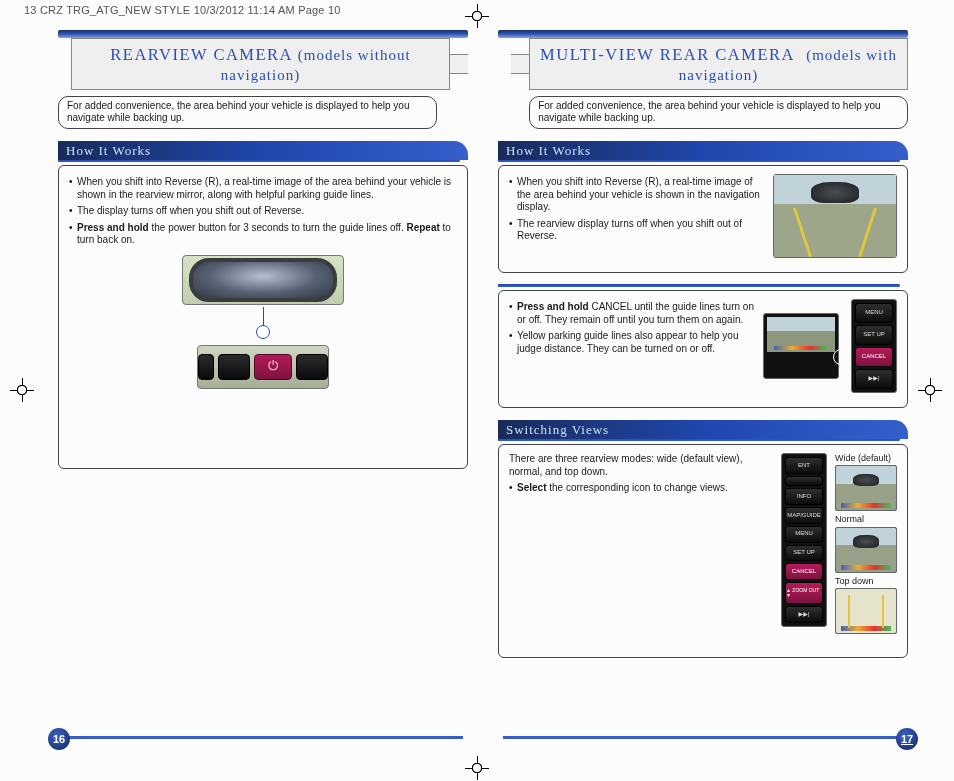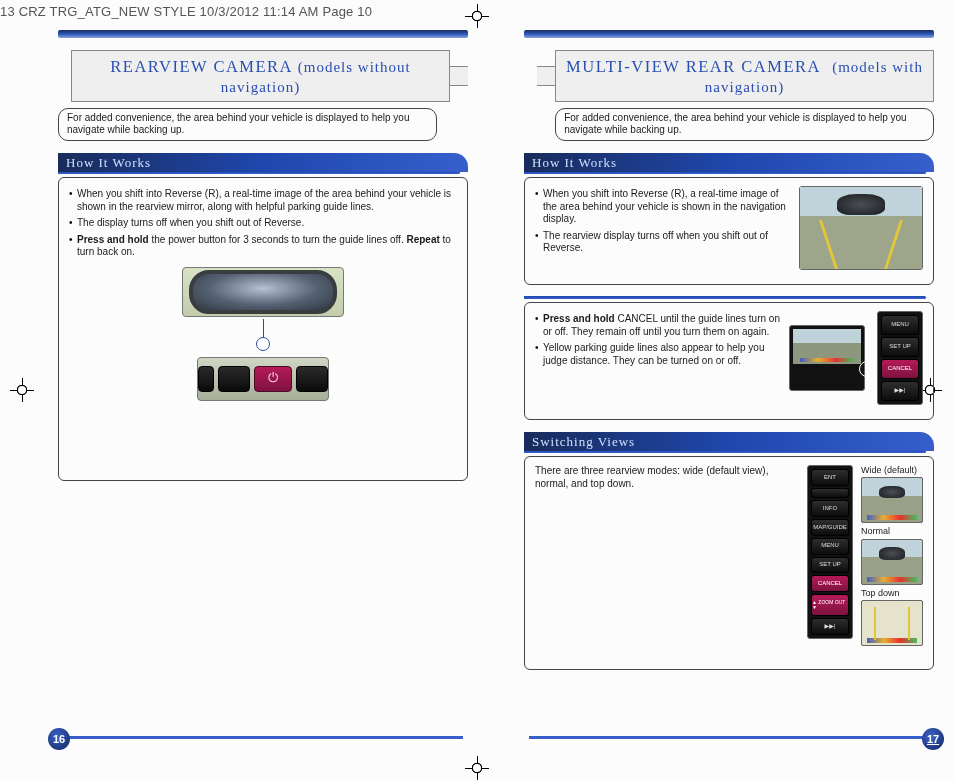--- a/index.html
+++ b/index.html
@@ -5,22 +5,22 @@
   body {
     width: 954px;
     height: 781px;
     margin: 0;
     font-family: "Gill Sans", "Gill Sans MT", "Helvetica Neue", Arial, sans-serif;
     background: #fcfcfc;
     position: relative;
     color: #1a1a1a;
   }
   .header-bar {
-    position: absolute; top: 4px; left: 0;
-    font-size: 13px; color: #555; letter-spacing: .2px;
+    position: absolute; top: 4px; left: 24px;
+    font-size: 11px; color: #555; letter-spacing: .2px;
     font-family: Arial, sans-serif;
   }
   .reg-mark {
     position: absolute;
     width: 24px; height: 24px;
     display: flex; align-items: center; justify-content: center;
   }
   .reg-mark::before {
     content:""; position:absolute; inset:0; 
     background:
@@ -34,30 +34,29 @@
   .reg-right { top:378px; left:918px; }
   .reg-bottom { top:756px; left:465px; }
 
   .page {
     position: absolute;
     top: 30px;
     width: 410px;
     height: 720px;
   }
   .page-left { left: 58px; }
-  .page-right { left: 524px; }
+  .page-right { left: 498px; }
 
   .top-band {
     height: 8px;
     background: linear-gradient(180deg,#1a2d5d 0%, #2c56b8 50%, #8aa3da 100%);
     border-radius: 2px;
   }
 
   .title-wrap {
-    margin-top: 12px;
     position: relative;
     display: flex;
     align-items: center;
     padding-left: 13px;
   }
   .title-box {
     flex: 1;
     border: 1px solid #888;
     background: #efefef;
     text-align: center;
@@ -384,20 +383,21 @@
   </div>
 
   <div class="section">
     <div class="section-head">Switching Views</div>
     <div class="section-tail"></div>
     <div class="section-body" style="min-height:190px;">
       <div class="sv-body">
         <div class="sv-text">
           <div style="margin-bottom:4px;">There are three rearview modes: wide (default view), normal, and top down.</div>
           <ul>
+            <li><b>Select</b><span> the corresponding icon to change views.</span></li>
           </ul>
         </div>
         <div class="sv-midcol">
           <div class="nav-btn">ENT</div>
           <div class="nav-btn" style="height:10px;"></div>
           <div class="nav-btn">INFO</div>
           <div class="nav-btn">MAP/GUIDE</div>
           <div class="nav-btn">MENU</div>
           <div class="nav-btn">SET UP</div>
           <div class="nav-btn cancel">CANCEL</div>

